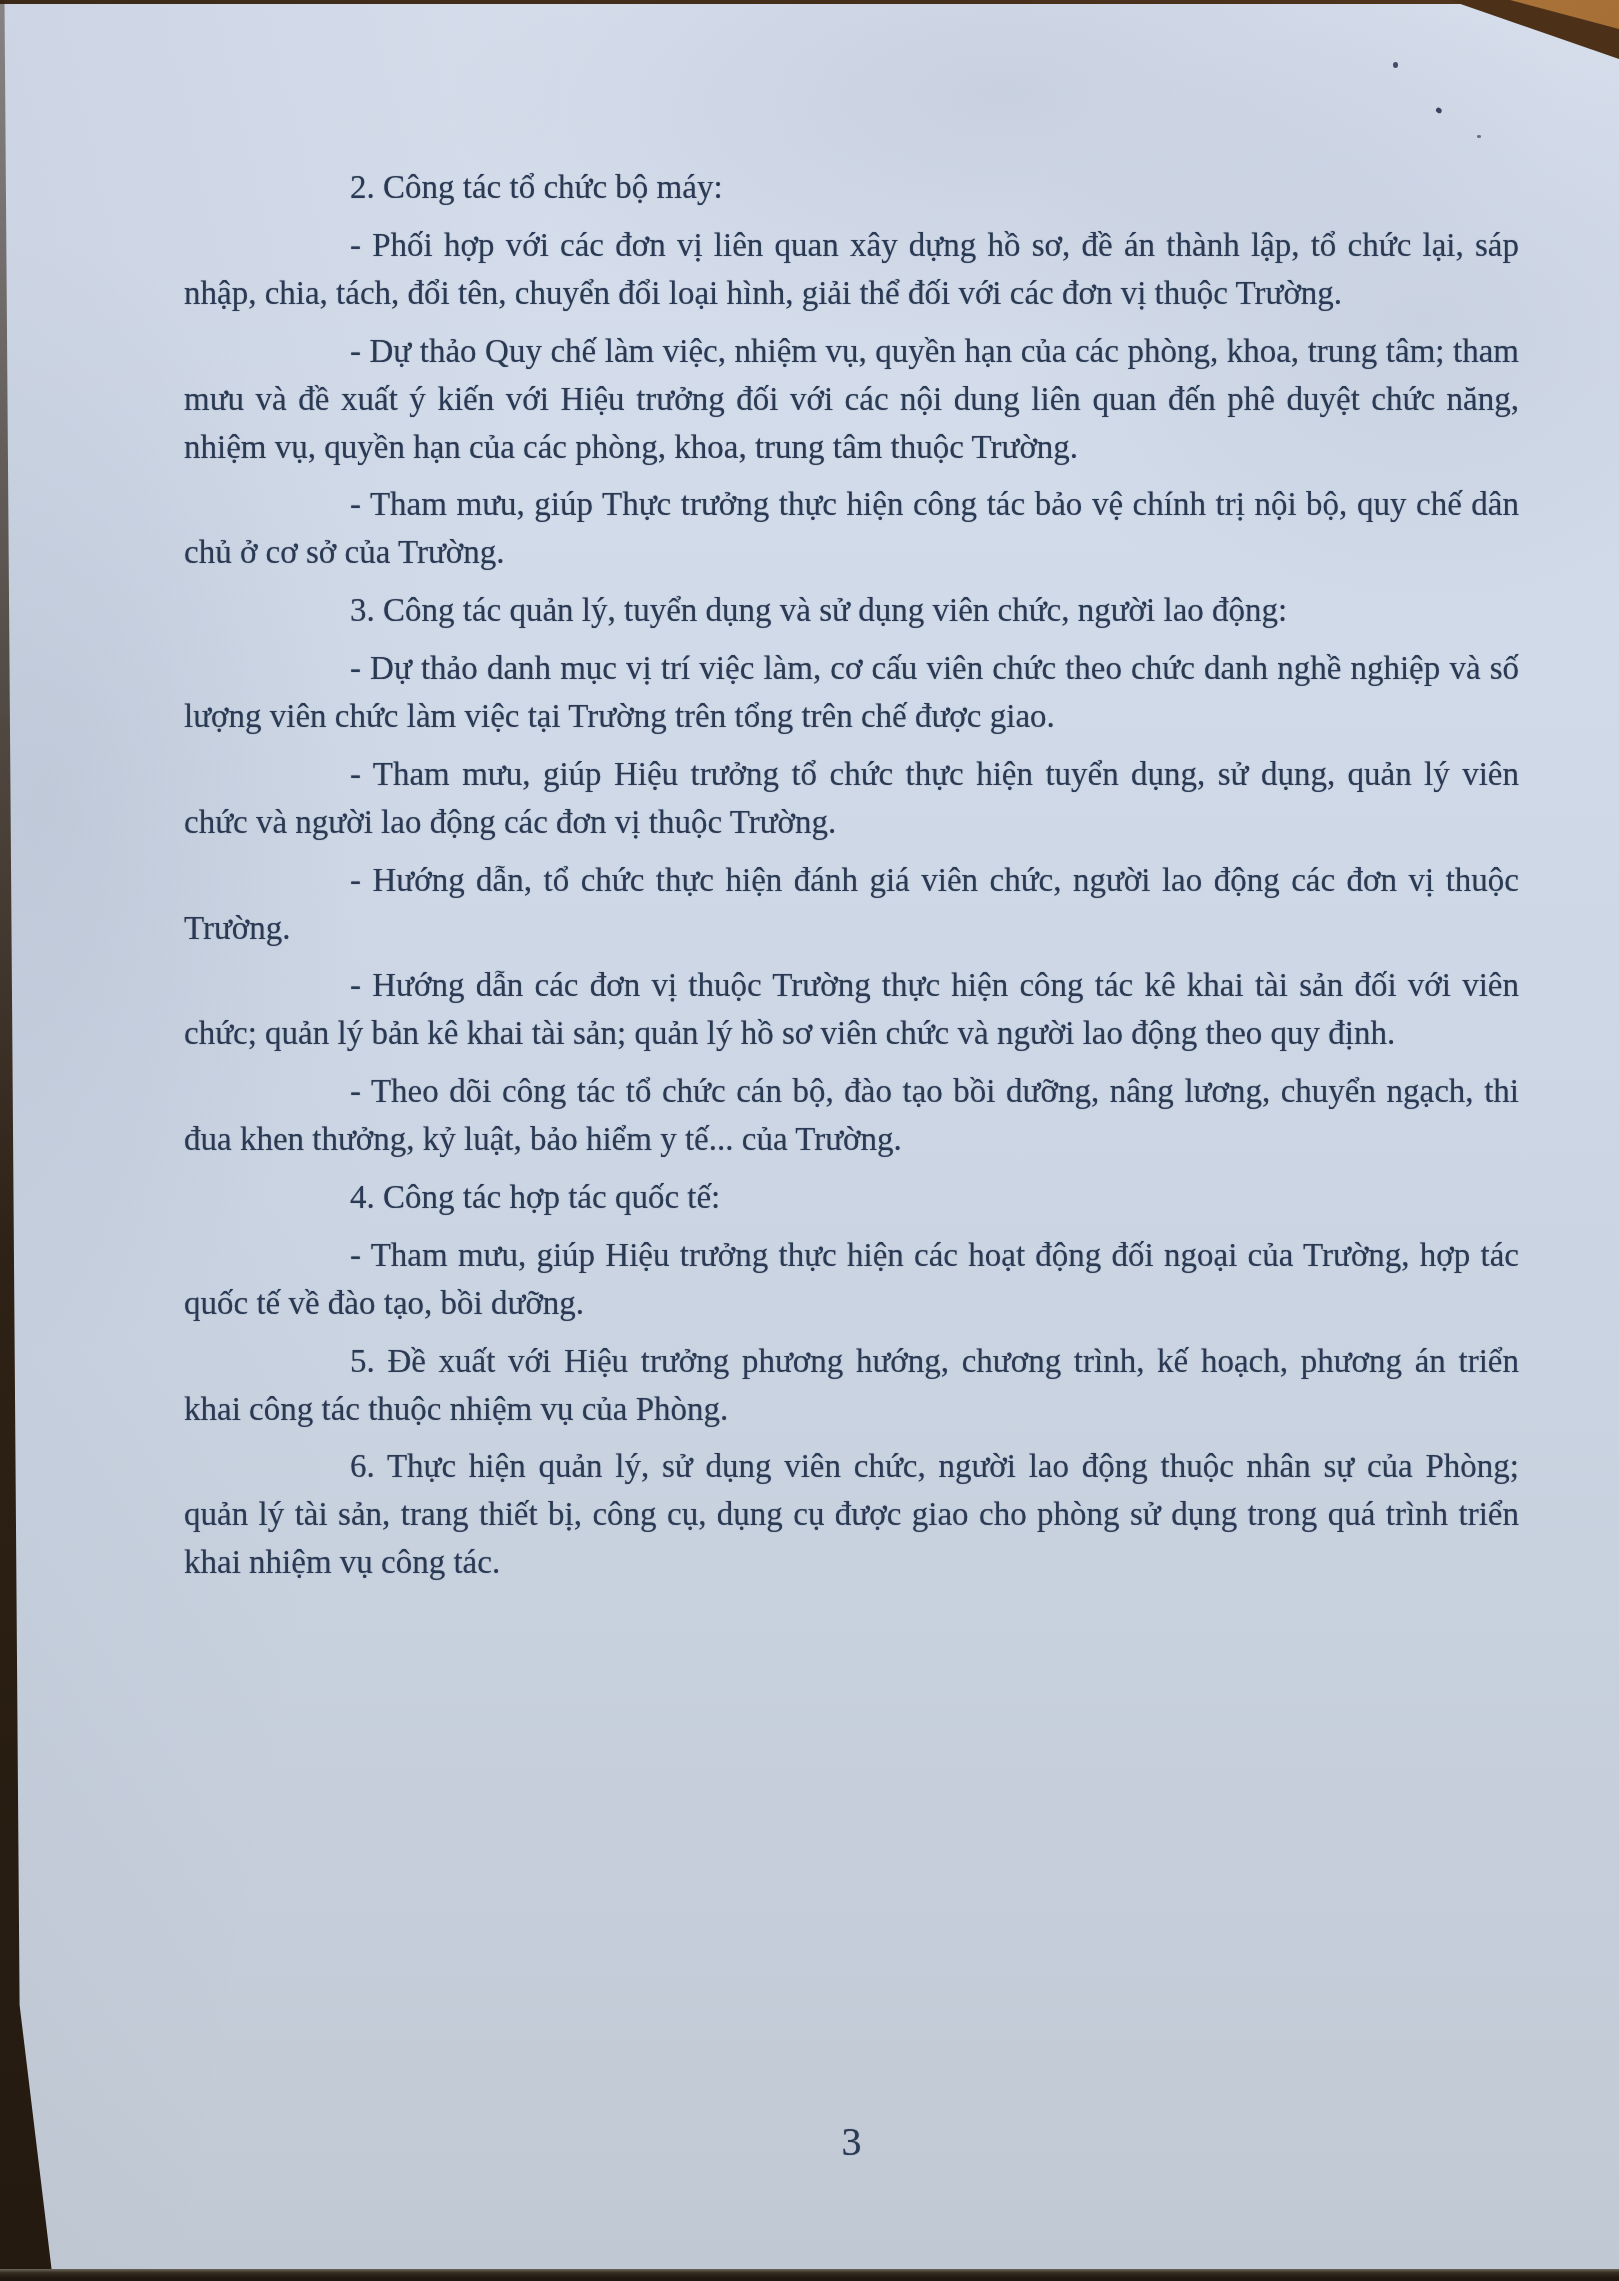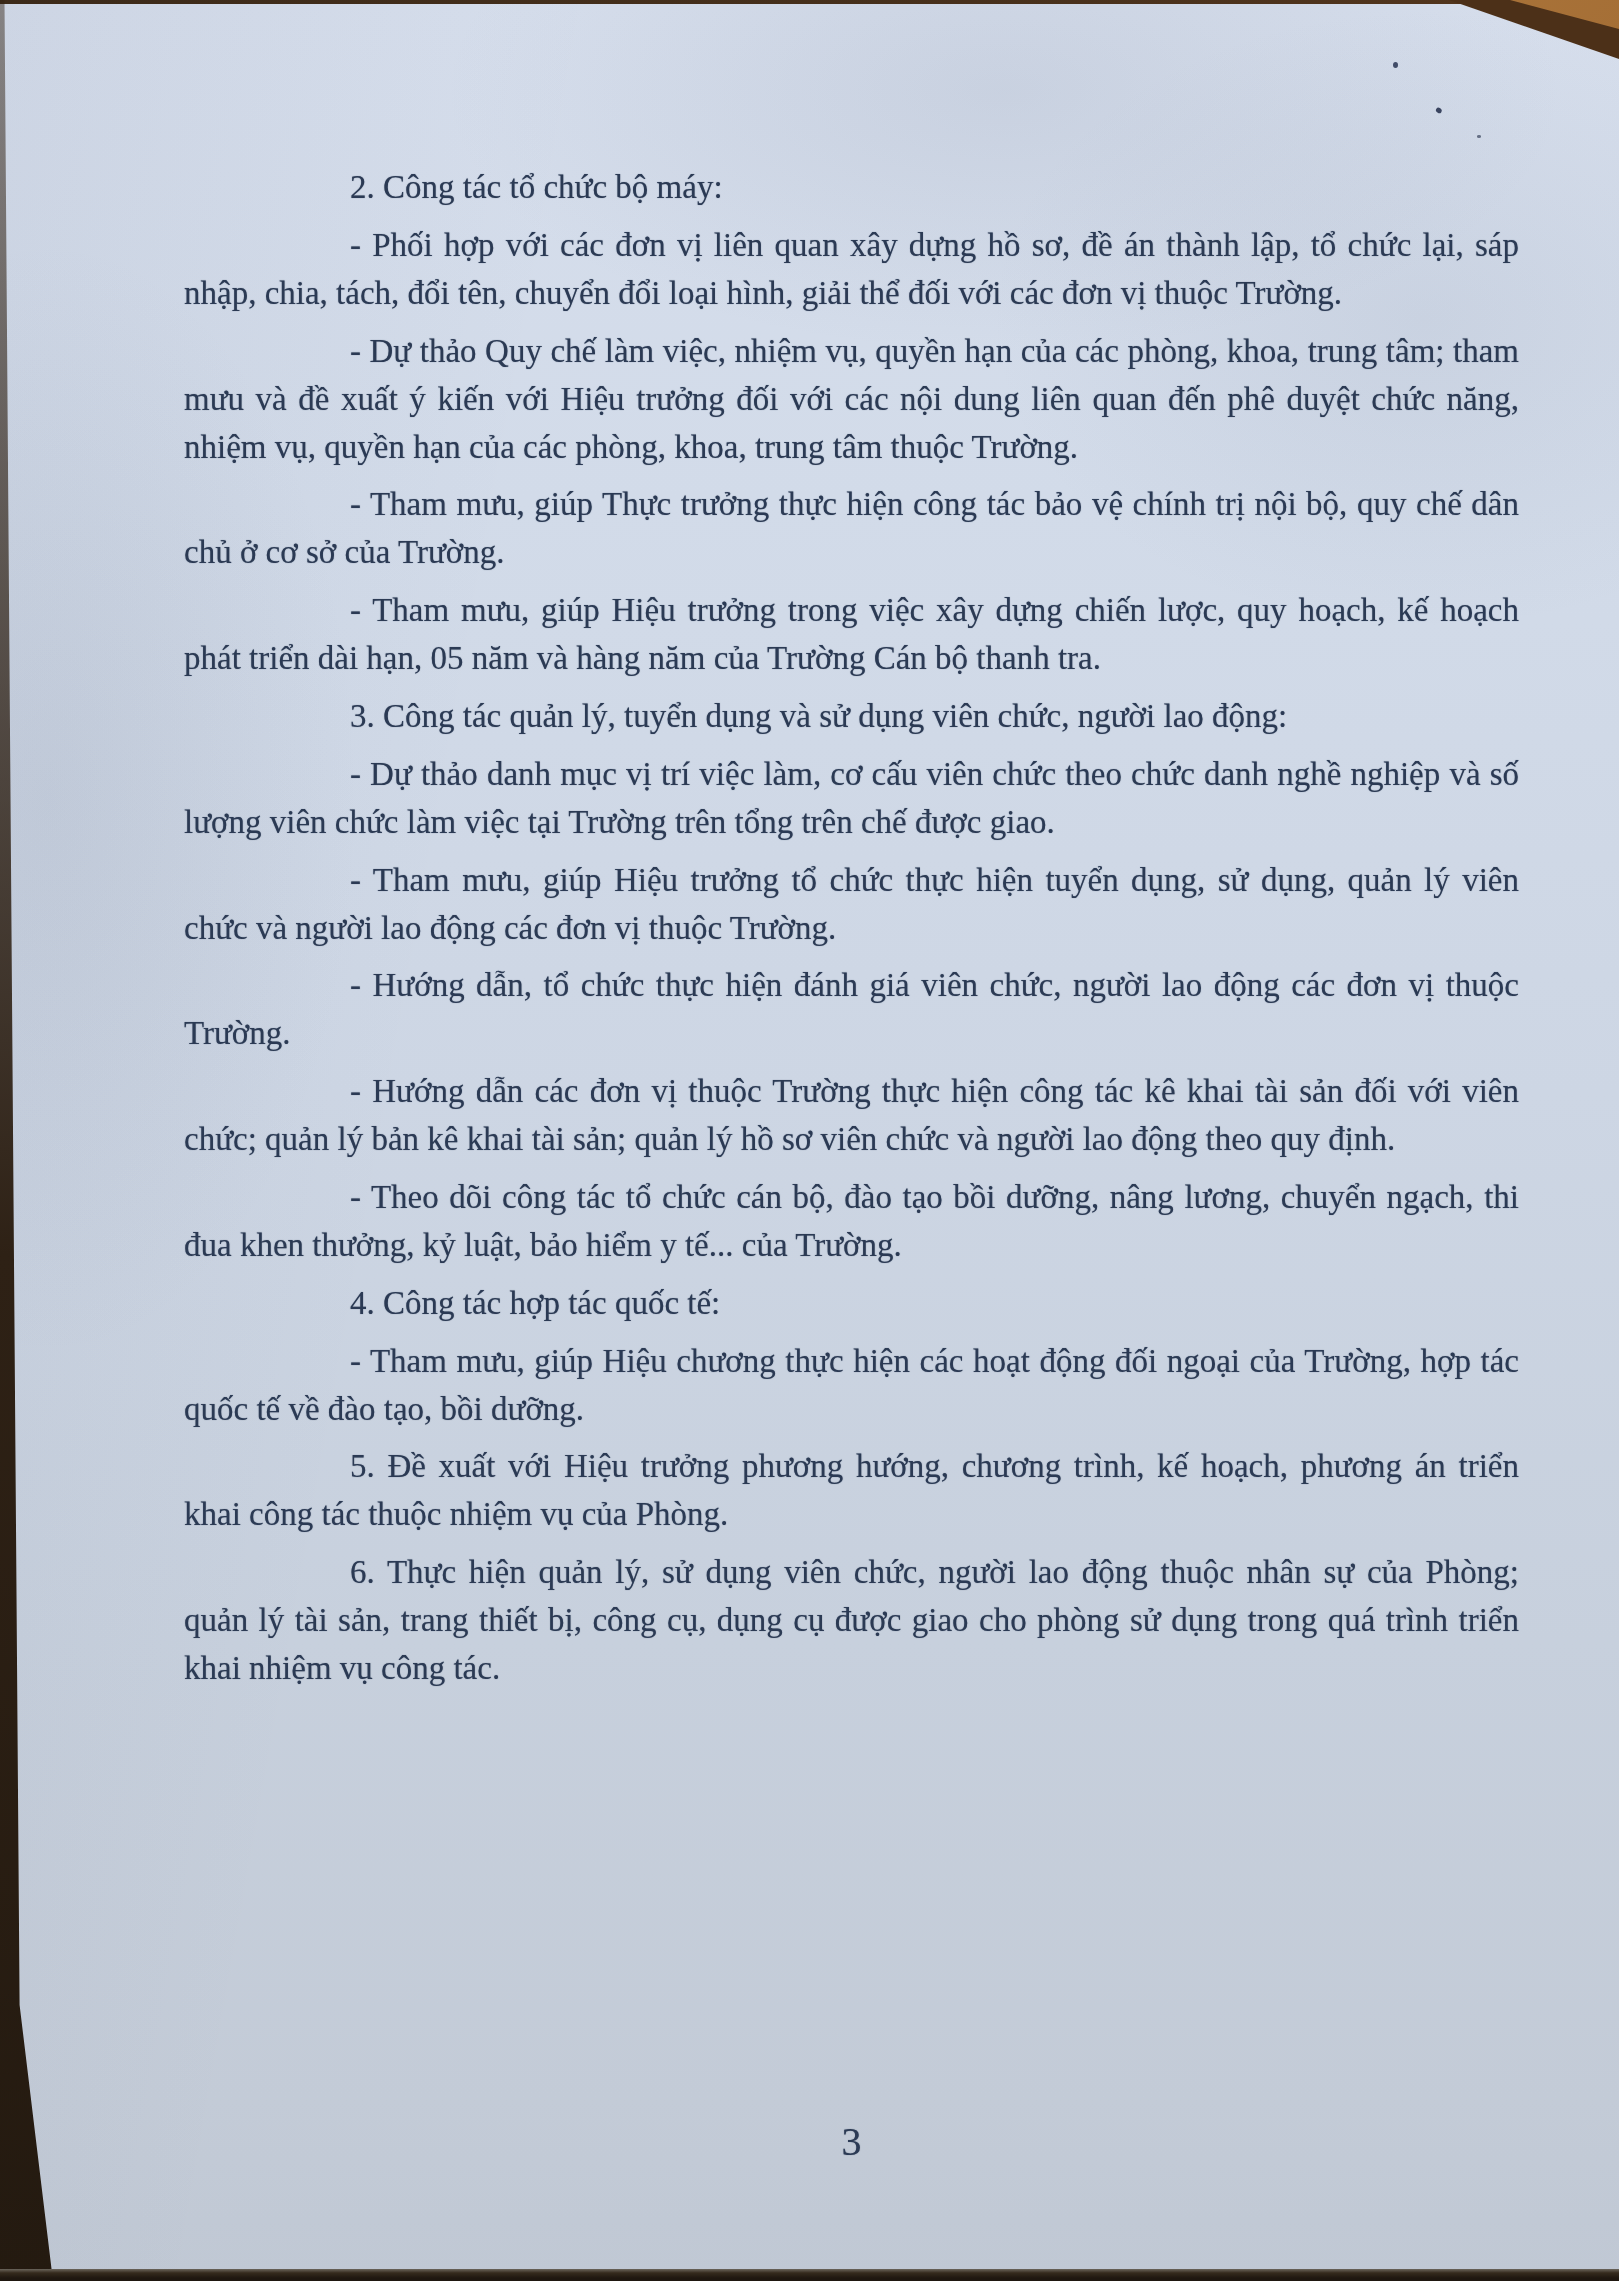--- a/index.html
+++ b/index.html
@@ -78,27 +78,26 @@
 
 <div class="speck s1"></div>
 <div class="speck s2"></div>
 <div class="speck s3"></div>
 
 <div class="text-layer">
   <p class="para">2. Công tác tổ chức bộ máy:</p>
   <p class="para">- Phối hợp với các đơn vị liên quan xây dựng hồ sơ, đề án thành lập, tổ chức lại, sáp nhập, chia, tách, đổi tên, chuyển đổi loại hình, giải thể đối với các đơn vị thuộc Trường.</p>
   <p class="para">- Dự thảo Quy chế làm việc, nhiệm vụ, quyền hạn của các phòng, khoa, trung tâm; tham mưu và đề xuất ý kiến với Hiệu trưởng đối với các nội dung liên quan đến phê duyệt chức năng, nhiệm vụ, quyền hạn của các phòng, khoa, trung tâm thuộc Trường.</p>
   <p class="para">- Tham mưu, giúp Thực trưởng thực hiện công tác bảo vệ chính trị nội bộ, quy chế dân chủ ở cơ sở của Trường.</p>
-  <p class="para">- Tham mưu, giúp Hiệu trưởng trong việc xây dựng chiến lược, quy hoạch, kế hoạch phát triển dài hạn, 05 năm và hàng năm của Trường Cán bộ thanh tra.</p>
   <p class="para">3. Công tác quản lý, tuyển dụng và sử dụng viên chức, người lao động:</p>
   <p class="para">- Dự thảo danh mục vị trí việc làm, cơ cấu viên chức theo chức danh nghề nghiệp và số lượng viên chức làm việc tại Trường trên tổng trên chế được giao.</p>
   <p class="para">- Tham mưu, giúp Hiệu trưởng tổ chức thực hiện tuyển dụng, sử dụng, quản lý viên chức và người lao động các đơn vị thuộc Trường.</p>
   <p class="para">- Hướng dẫn, tổ chức thực hiện đánh giá viên chức, người lao động các đơn vị thuộc Trường.</p>
   <p class="para">- Hướng dẫn các đơn vị thuộc Trường thực hiện công tác kê khai tài sản đối với viên chức; quản lý bản kê khai tài sản; quản lý hồ sơ viên chức và người lao động theo quy định.</p>
   <p class="para">- Theo dõi công tác tổ chức cán bộ, đào tạo bồi dưỡng, nâng lương, chuyển ngạch, thi đua khen thưởng, kỷ luật, bảo hiểm y tế... của Trường.</p>
   <p class="para">4. Công tác hợp tác quốc tế:</p>
-  <p class="para">- Tham mưu, giúp Hiệu chương thực hiện các hoạt động đối ngoại của Trường, hợp tác quốc tế về đào tạo, bồi dưỡng.</p>
+  <p class="para">- Tham mưu, giúp Hiệu trưởng thực hiện các hoạt động đối ngoại của Trường, hợp tác quốc tế về đào tạo, bồi dưỡng.</p>
   <p class="para">5. Đề xuất với Hiệu trưởng phương hướng, chương trình, kế hoạch, phương án triển khai công tác thuộc nhiệm vụ của Phòng.</p>
   <p class="para">6. Thực hiện quản lý, sử dụng viên chức, người lao động thuộc nhân sự của Phòng; quản lý tài sản, trang thiết bị, công cụ, dụng cụ được giao cho phòng sử dụng trong quá trình triển khai nhiệm vụ công tác.</p>
 </div>
 
 <div class="page-number">3</div>
 
 
 </body></html>

